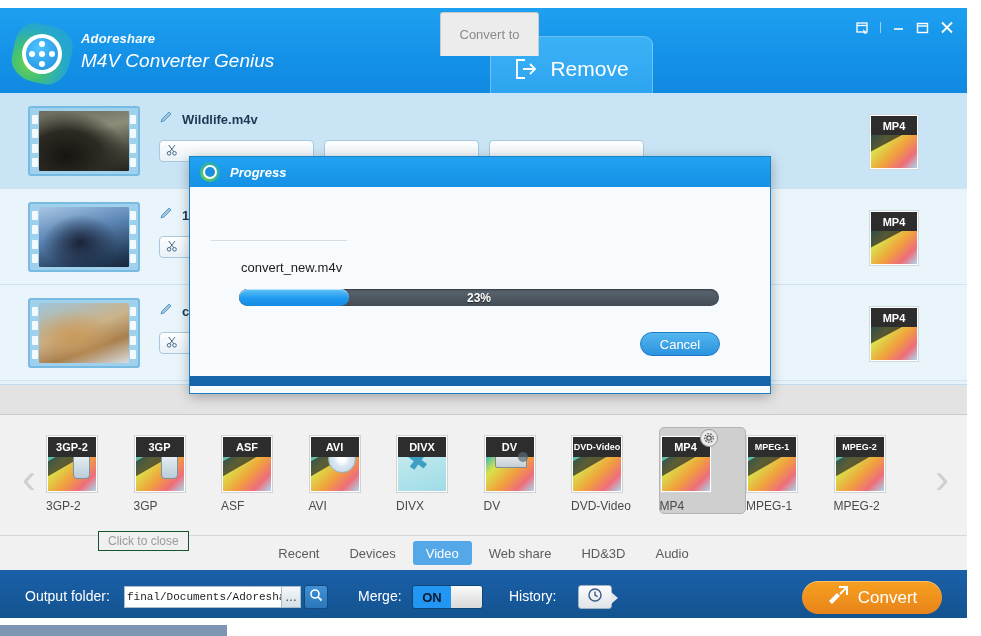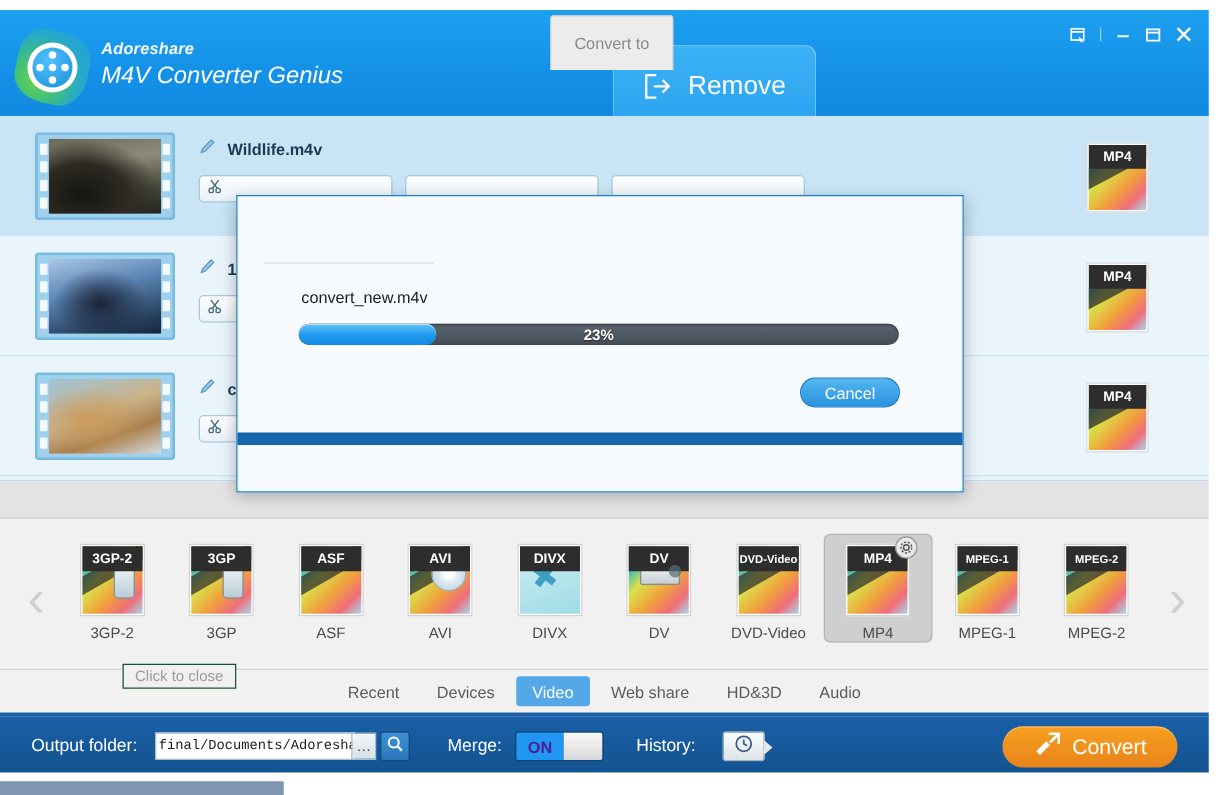--- a/index.html
+++ b/index.html
@@ -203,21 +203,21 @@
     display:flex; align-items:center; justify-content:center;
     font-size: 42px; line-height: 1; font-weight: 300;
   }
   .arrow.left { left: 14px; }
   .arrow.right { right: 10px; }
   .fmtstrip {
     position: absolute; left: 46px; top: 12px; right: 46px;
     display: flex; justify-content: space-between;
   }
   .fmtcell {
-    width: 90px; display:flex; flex-direction:column; align-items:center;
+    width: 90px; display:flex; flex-direction:column; align-items:flex-start;
     cursor: pointer; padding-top: 8px; border-radius: 5px;
   }
   .fmtcell.active {
     background: #cfcfcf;
     border: 1px solid #b4b4b4;
     padding-top: 7px;
   }
   .fmtcell .icon {
     position: relative;
     width: 52px; height: 58px;
@@ -304,21 +304,21 @@
     background: linear-gradient(180deg,#3f90d6,#2b77ba);
     border:1px solid #15497e; border-radius:3px;
     display:flex; align-items:center; justify-content:center; cursor:pointer;
   }
   .toggle {
     position:absolute; left: 412px; top: 12px;
     width: 71px; height: 24px; border-radius:3px; overflow:hidden;
     display:flex; cursor:pointer; border:1px solid #0f4679;
   }
   .toggle .on {
-    width: 38px; background:#2196f3; color:#4c1d95;
+    width: 38px; background:#2196f3; color:#0f172a;
     font-size: 13px; font-weight:bold;
     display:flex; align-items:center; justify-content:center;
   }
   .toggle .knob { flex:1; background: linear-gradient(180deg,#fafafa,#d8d8d8); }
   .histbtn {
     position:absolute; left: 578px; top: 12px;
     width: 34px; height: 24px;
     background: linear-gradient(180deg,#fcfcfc,#dfe4e8);
     border:1px solid #9fb2c2; border-radius:3px;
     display:flex; align-items:center; justify-content:center; cursor:pointer;
@@ -762,20 +762,28 @@
             <path d="M20 2l-7 7" stroke="#fff" stroke-width="2"></path>
           </svg>
       </span>
       <span>Convert</span>
     </div>
   </div>
 
   <div class="taskstrip"></div>
 
   <div class="dlg">
+    <div class="dlg-title">
+      <span class="dlg-logo">
+        <span class="blob"></span>
+          <span class="ring"></span>
+          <span class="in"></span>
+      </span>
+      <span>Progress</span>
+    </div>
     <div class="dlg-body">
       <div class="dlg-rule"></div>
       <div class="dlg-fname">convert_new.m4v</div>
       <div class="pbar">
         <div class="fill" style="width: 23%;"></div>
         <div class="pct">23%</div>
       </div>
       <div class="cancelbtn">Cancel</div>
       <div class="dlg-foot"></div>
     </div>

